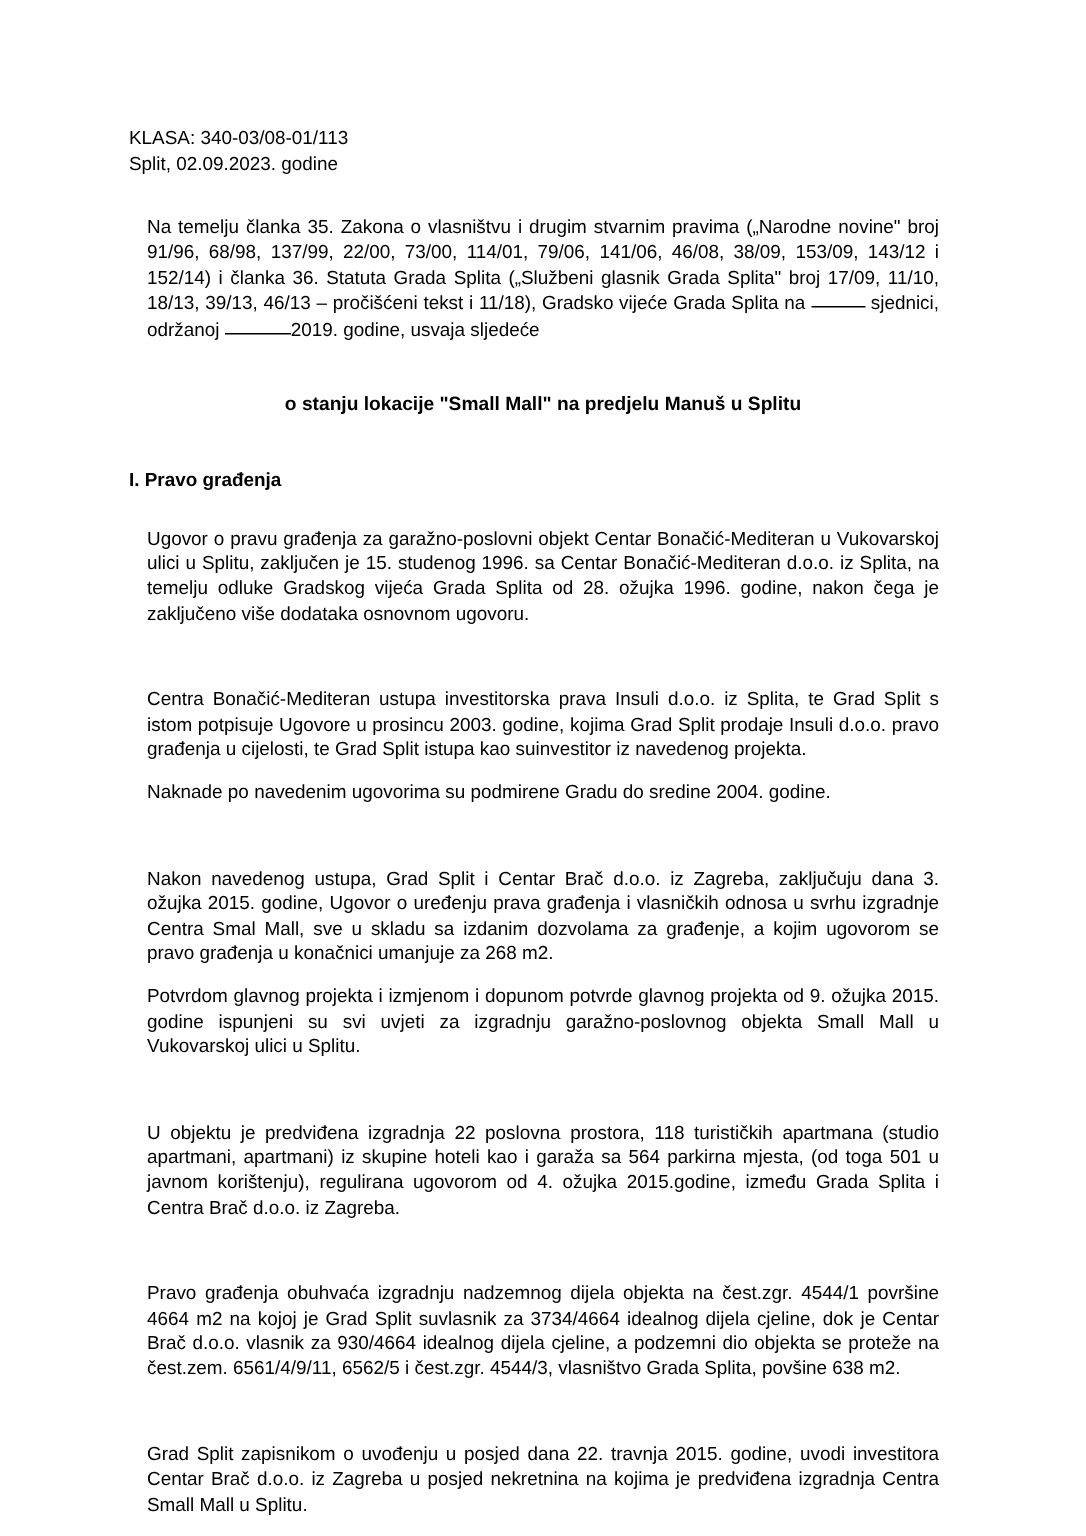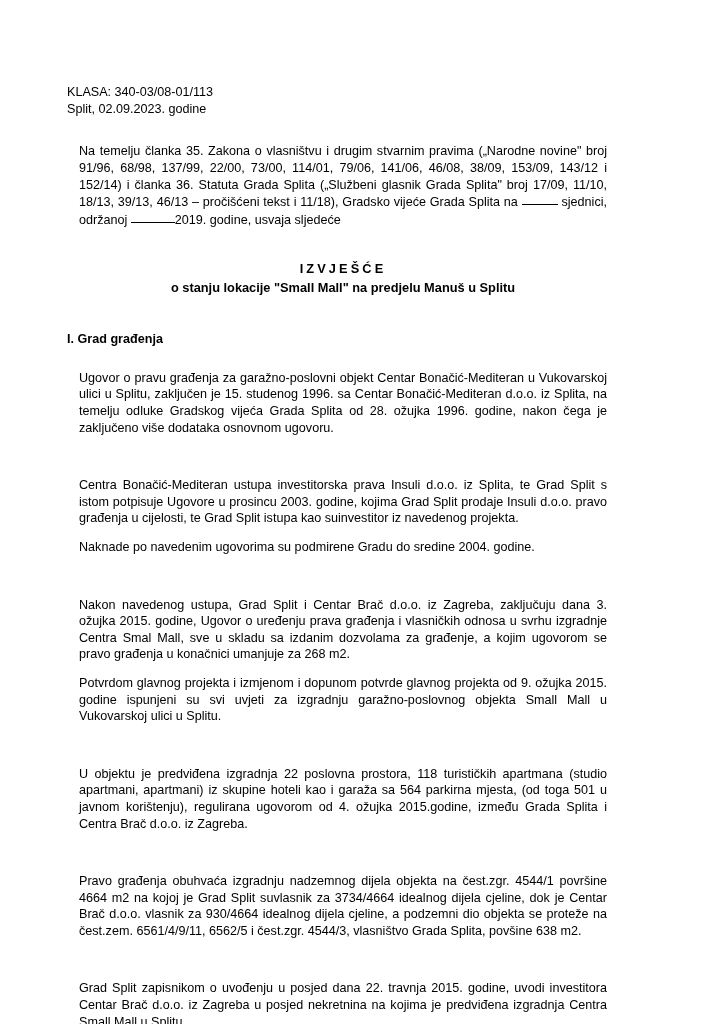--- a/index.html
+++ b/index.html
@@ -13,21 +13,21 @@
     font-family: "Liberation Sans", sans-serif;
     color: #000000;
     -webkit-font-smoothing: antialiased;
   }
   .page {
     position: relative;
     width: 724px;
     height: 1024px;
     background: #ffffff;
     box-sizing: border-box;
-    padding: 84px 86px 0 67px;
+    padding: 84px 86px 0 86px;
   }
   .doc-body {
     width: 552px;
   }
   .hdr-line {
     font-size: 12.6px;
     line-height: 17.4px;
     white-space: pre;
   }
   .header-block {
@@ -82,25 +82,24 @@
   <div class="doc-body">
 
     <div class="header-block">
       <div class="hdr-line">KLASA: 340-03/08-01/113</div>
       <div class="hdr-line">Split, 02.09.2023. godine</div>
     </div>
 
     <p class="para lead"><span>Na temelju članka 35. Zakona o vlasništvu i drugim stvarnim pravima („Narodne novine" broj 91/96, 68/98, 137/99, 22/00, 73/00, 114/01, 79/06, 141/06, 46/08, 38/09, 153/09, 143/12 i 152/14) i članka 36. Statuta Grada Splita („Službeni glasnik Grada Splita" broj 17/09, 11/10, 18/13, 39/13, 46/13 – pročišćeni tekst i 11/18), Gradsko vijeće Grada Splita na</span> <span class="blank-rule blank-a"></span> <span>sjednici, održanoj</span> <span class="blank-rule blank-b"></span><span>2019. godine, usvaja sljedeće</span></p>
 
     <div class="title-block">
-      <div class="title-main">IZVJEŠĆE</div>
       <div class="title-sub">o stanju lokacije "Small Mall" na predjelu Manuš u Splitu</div>
     </div>
 
-    <div class="section-heading">I. Grad građenja</div>
+    <div class="section-heading">I. Pravo građenja</div>
 
     <p class="para">Ugovor o pravu građenja za garažno-poslovni objekt Centar Bonačić-Mediteran u Vukovarskoj ulici u Splitu, zaključen je 15. studenog 1996. sa Centar Bonačić-Mediteran d.o.o. iz Splita, na temelju odluke Gradskog vijeća Grada Splita od 28. ožujka 1996. godine, nakon čega je zaključeno više dodataka osnovnom ugovoru.</p>
     <div class="gap-lg"></div>
 
     <p class="para"> Centra Bonačić-Mediteran ustupa investitorska prava Insuli d.o.o. iz Splita, te Grad Split s istom potpisuje Ugovore u prosincu 2003. godine, kojima Grad Split prodaje Insuli d.o.o. pravo građenja u cijelosti, te Grad Split istupa kao suinvestitor iz navedenog projekta.</p>
     <p class="para nojust">Naknade po navedenim ugovorima su podmirene Gradu do sredine 2004. godine.</p>
     <div class="gap-lg"></div>
 
     <p class="para">Nakon navedenog ustupa, Grad Split i Centar Brač d.o.o. iz Zagreba, zaključuju dana 3. ožujka 2015. godine, Ugovor o uređenju prava građenja i vlasničkih odnosa u svrhu izgradnje Centra Smal Mall, sve u skladu sa izdanim dozvolama za građenje, a kojim ugovorom se pravo građenja u konačnici umanjuje za 268 m2.</p>
     <p class="para">Potvrdom glavnog projekta i izmjenom i dopunom potvrde glavnog projekta od 9. ožujka 2015. godine ispunjeni su svi uvjeti za izgradnju garažno-poslovnog objekta Small Mall u Vukovarskoj ulici u Splitu.</p>

